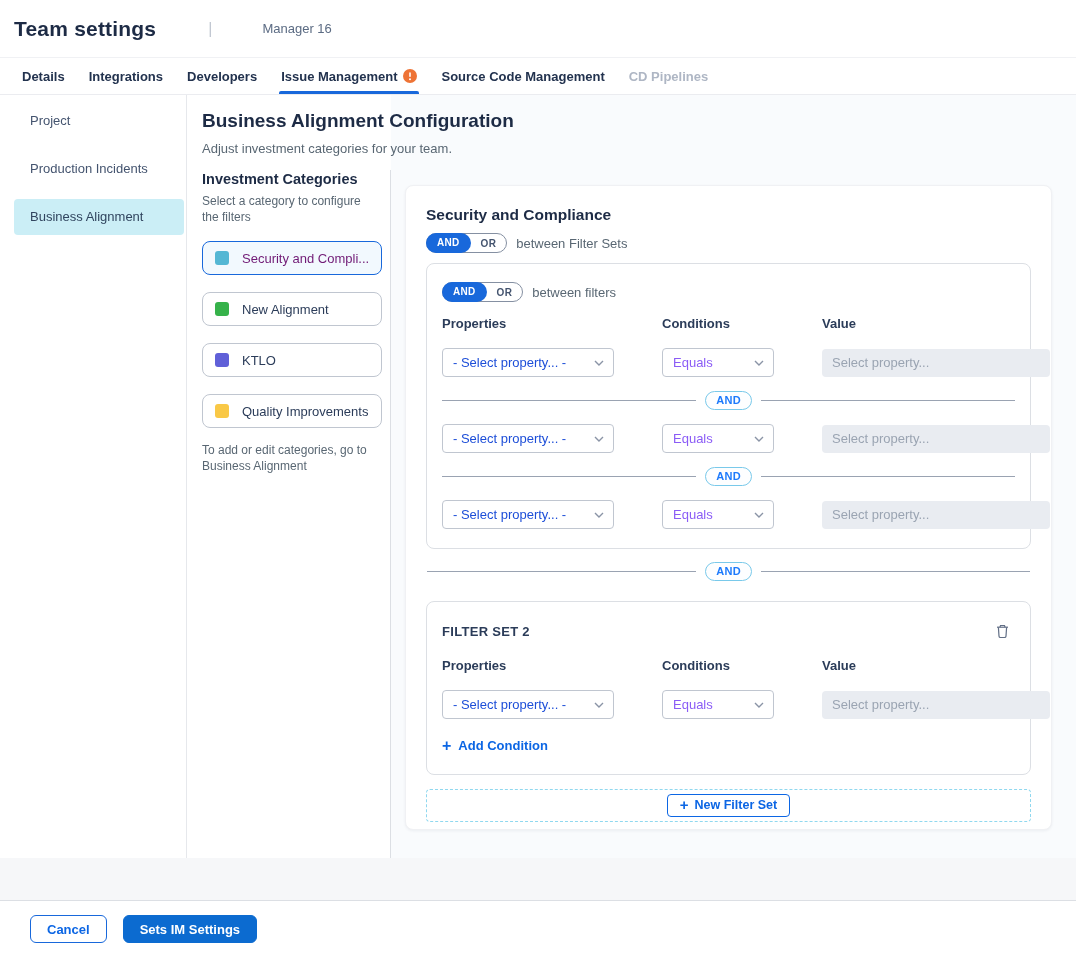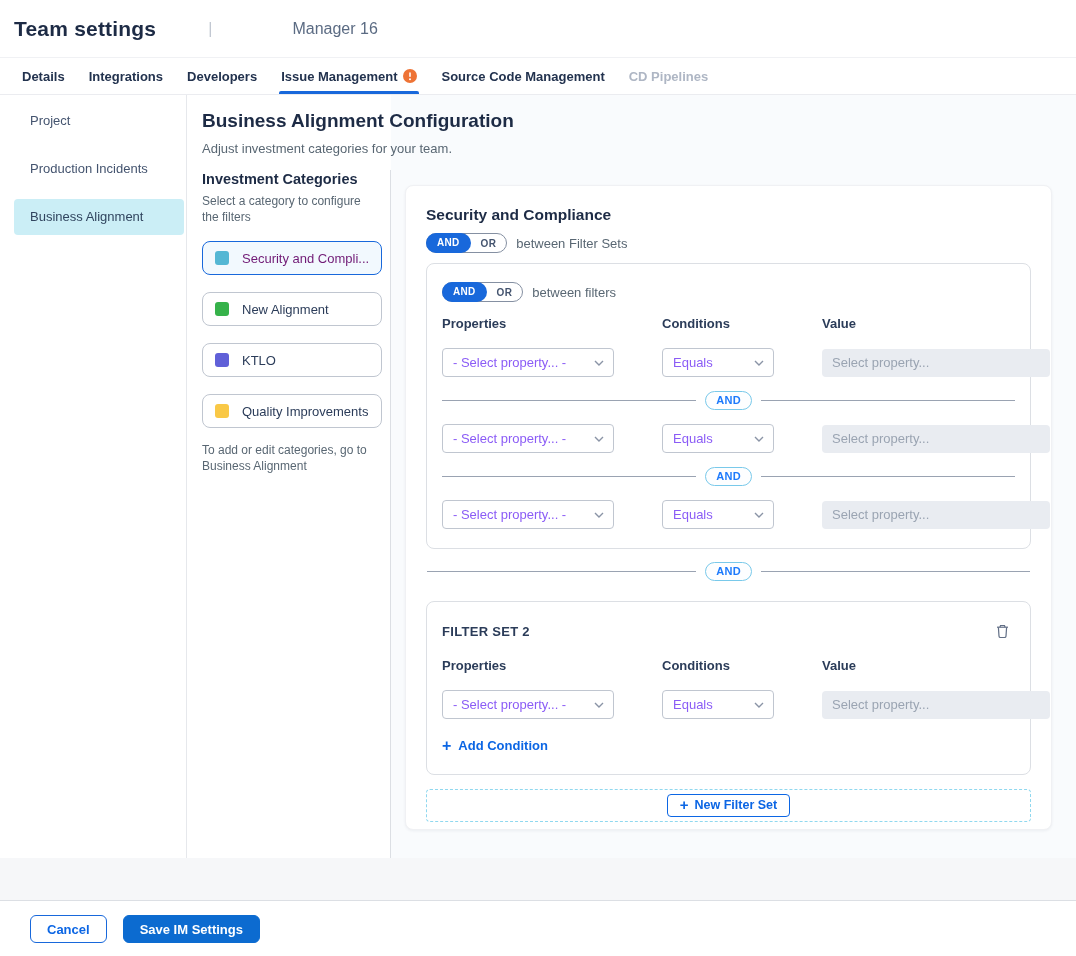--- a/index.html
+++ b/index.html
@@ -5,21 +5,21 @@
   * { margin:0; padding:0; box-sizing:border-box; }
   html,body { background:#fff; }
   body { font-family:"Liberation Sans", sans-serif; color:#172b4d; }
   .page { position:relative; width:1076px; height:956px; background:#fff; overflow:hidden; }
 
   
   .app-header { position:absolute; left:0; top:0; width:1076px; height:58px; background:#fff;
     display:flex; align-items:center; padding-left:14px; border-bottom:1px solid #f0f1f4;gap:40px; }
   .app-title { font-size:21px; font-weight:bold; color:#1d2b45; letter-spacing:.2px; }
   .app-title-divider { color:#c2c8d2; font-size:16px; margin:0 10px 0 12px; font-weight:normal; }
-  .app-subtitle { font-size:16px; color:#5b6b83;margin-left:30px; }
+  .app-subtitle { font-size:13px; color:#5b6b83; }
 
   
   .tabbar { position:absolute; left:0; top:58px; width:1076px; height:37px; background:#fff;
     border-bottom:1px solid #ebecf0; display:flex; align-items:stretch; padding-left:22px; gap:24px; }
   .tab { display:flex; align-items:center; gap:6px; font-size:13px; font-weight:bold; color:#22324e;
     cursor:pointer; position:relative; }
   .tab.disabled { color:#aeb6c4; cursor:default; }
   .tab.active::after { content:""; position:absolute; left:-2px; right:-2px; bottom:0; height:3px;
     background:#1868db; border-radius:2px 2px 0 0; }
   .alert-badge { width:14px; height:14px; display:inline-block; }
@@ -66,21 +66,21 @@
   .filter-set { border:1px solid #dcdfe4; border-radius:8px; padding:18px 15px 19px 15px; margin-top:10px; background:#fff; }
   .fs-head { display:flex; align-items:center; justify-content:space-between; margin-bottom:16px; }
   .fs-name { font-size:13px; font-weight:bold; color:#2b3c59; letter-spacing:.3px; }
 
   .frow { display:grid; grid-template-columns:172px 112px 228px 1fr; column-gap:10px; align-items:center;gap:48px; }
   .fheaders { margin:14px 0 17px 0; }
   .fheaders .fh { font-size:13px; font-weight:bold; color:#2b3c59; }
 
   .sel { height:29px; border:1px solid #c0c6d0; border-radius:4px; background:#fff; display:flex;
     align-items:center; justify-content:space-between; padding:0 9px 0 10px; font-size:13px; cursor:pointer; }
-  .sel .ph { color:#8b5cf6; }
+  .sel .ph { color:#1d4ed8; }
   .sel .val { color:#8b5cf6; }
   .txt-input { height:28px; width:100%; background:#e9ecf1; border:none; border-radius:4px; padding:0 10px;
     font-size:13px; color:#44546f; font-family:"Liberation Sans", sans-serif; }
   .txt-input::placeholder { color:#9aa4b2; opacity:1; }
   .trash-btn { justify-self:end; margin-right:2px; background:none; border:none; cursor:pointer;
     width:22px; height:22px; display:flex; align-items:center; justify-content:center; }
 
   .connector { display:flex; align-items:center; gap:9px; margin:14px 0; }
   .connector .line { flex:1; height:1px; background:#9aa3b2; }
   .connector .pill { border:1.5px solid #79c9ea; color:#1d7afc; border-radius:999px; padding:2px 10px 3px 10px;
@@ -351,16 +351,16 @@
       <button class="nfs-btn">
         <span class="plus">+</span>
         <span>New Filter Set</span>
       </button>
     </div>
   </div>
 
   <div class="prefooter"></div>
   <div class="footer">
     <button class="btn btn-secondary">Cancel</button>
-    <button class="btn btn-primary">Save IM Settings</button>
+    <button class="btn btn-primary">Sets IM Settings</button>
   </div>
 
 </div>
 
 </body></html>

